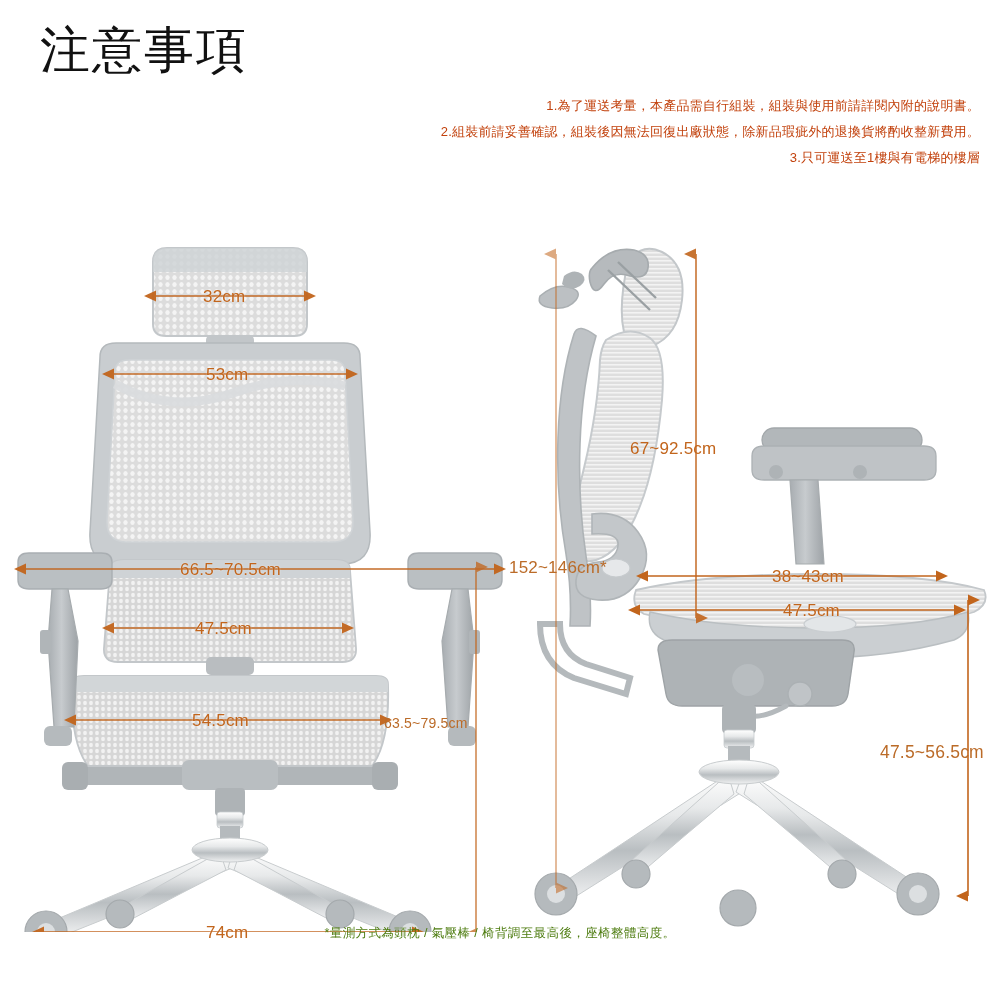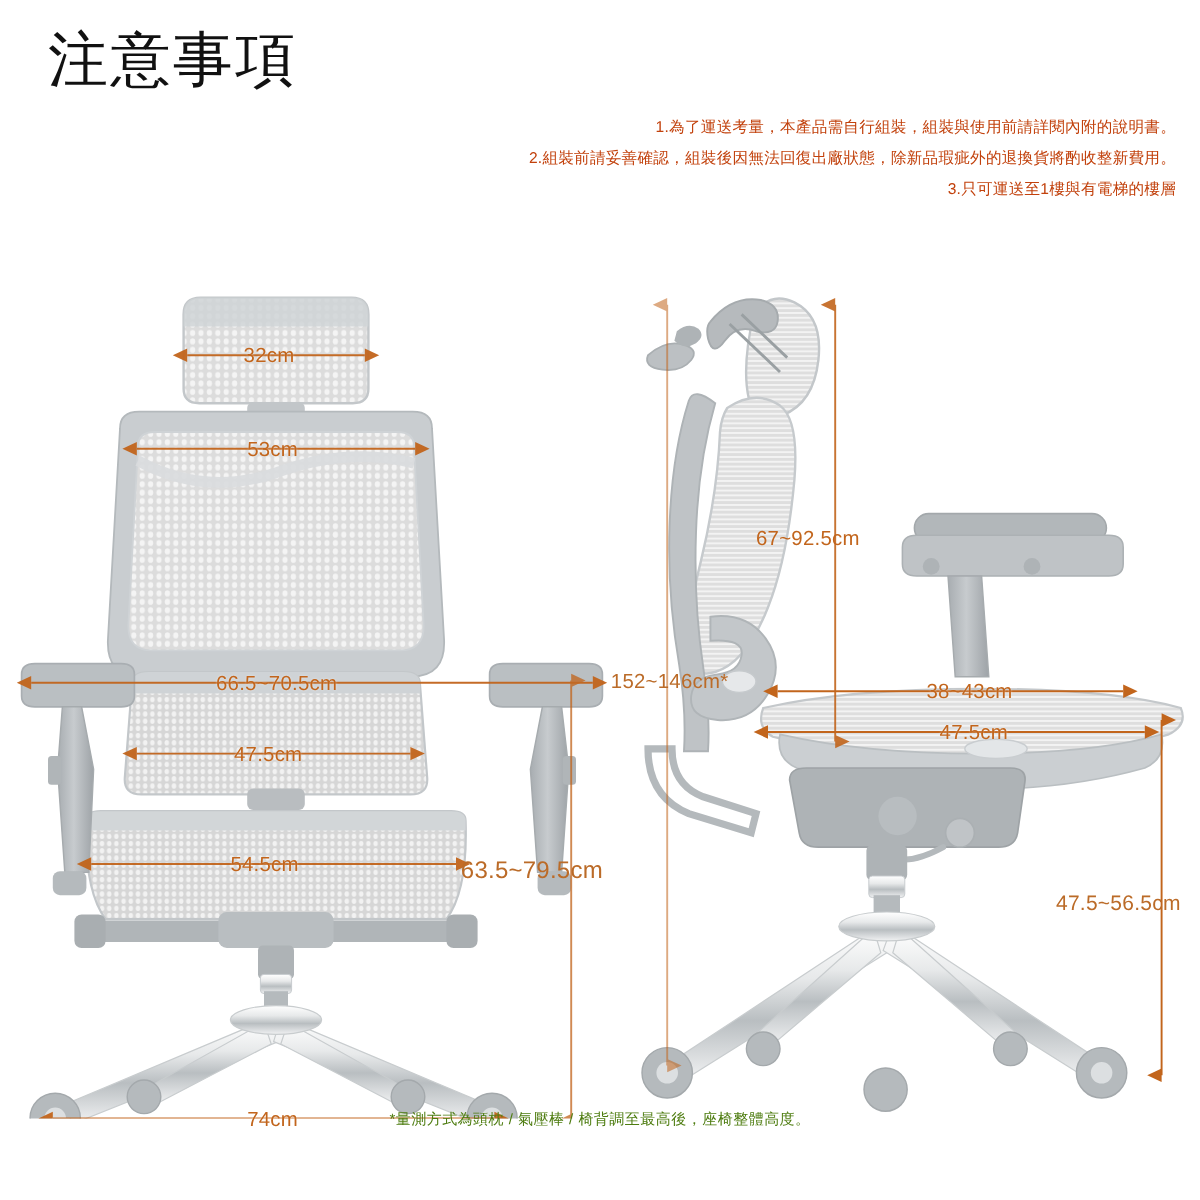--- a/index.html
+++ b/index.html
@@ -186,21 +186,21 @@
           <line x1="466" y1="335" x2="466" y2="702" marker-start="url(#arrU)" marker-end="url(#arrD)" opacity="0.8"></line>
         </g>
       </svg>
 
       <div class="dim over" style="left:193px;top:55px;">32cm</div>
       <div class="dim over" style="left:196px;top:133px;">53cm</div>
       <div class="dim over" style="left:170px;top:328px;">66.5~70.5cm</div>
       <div class="dim over" style="left:185px;top:387px;">47.5cm</div>
       <div class="dim over" style="left:182px;top:479px;">54.5cm</div>
       <div class="dim over" style="left:196px;top:691px;">74cm</div>
-      <div class="dim faint" style="left:374px;top:483px;font-size:20px;">63.5~79.5cm</div>
+      <div class="dim faint" style="left:374px;top:483px;font-size:14px;">63.5~79.5cm</div>
     </div>
 
     <div class="panel panel-right">
       <svg class="chair" viewBox="0 0 500 700" preserveAspectRatio="xMidYMid meet">
         <defs>
           <pattern id="meshC" width="4" height="4" patternUnits="userSpaceOnUse">
             <rect width="4" height="4" fill="#dedede"></rect>
             <rect x="0" y="0" width="4" height="1.6" fill="#f3f3f3"></rect>
           </pattern>
           <linearGradient id="alu2" x1="0" y1="0" x2="0" y2="1">

